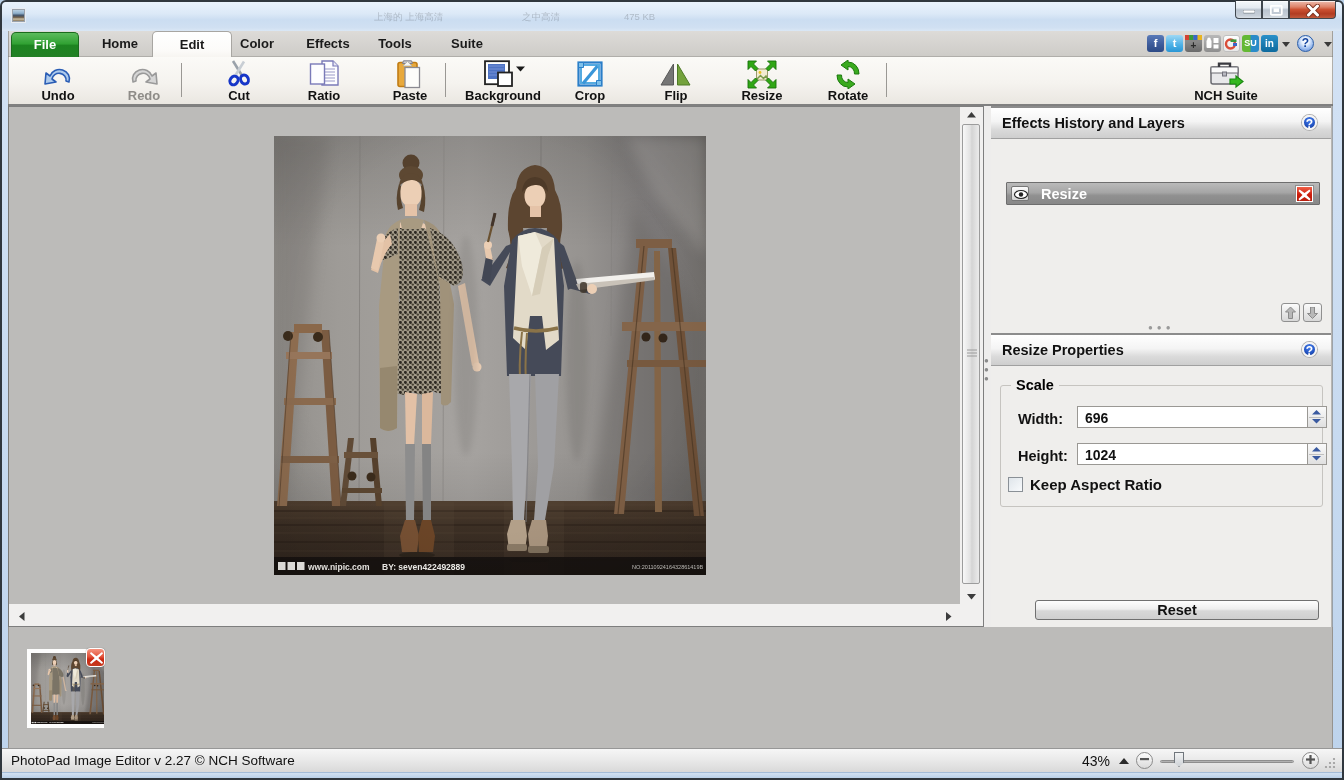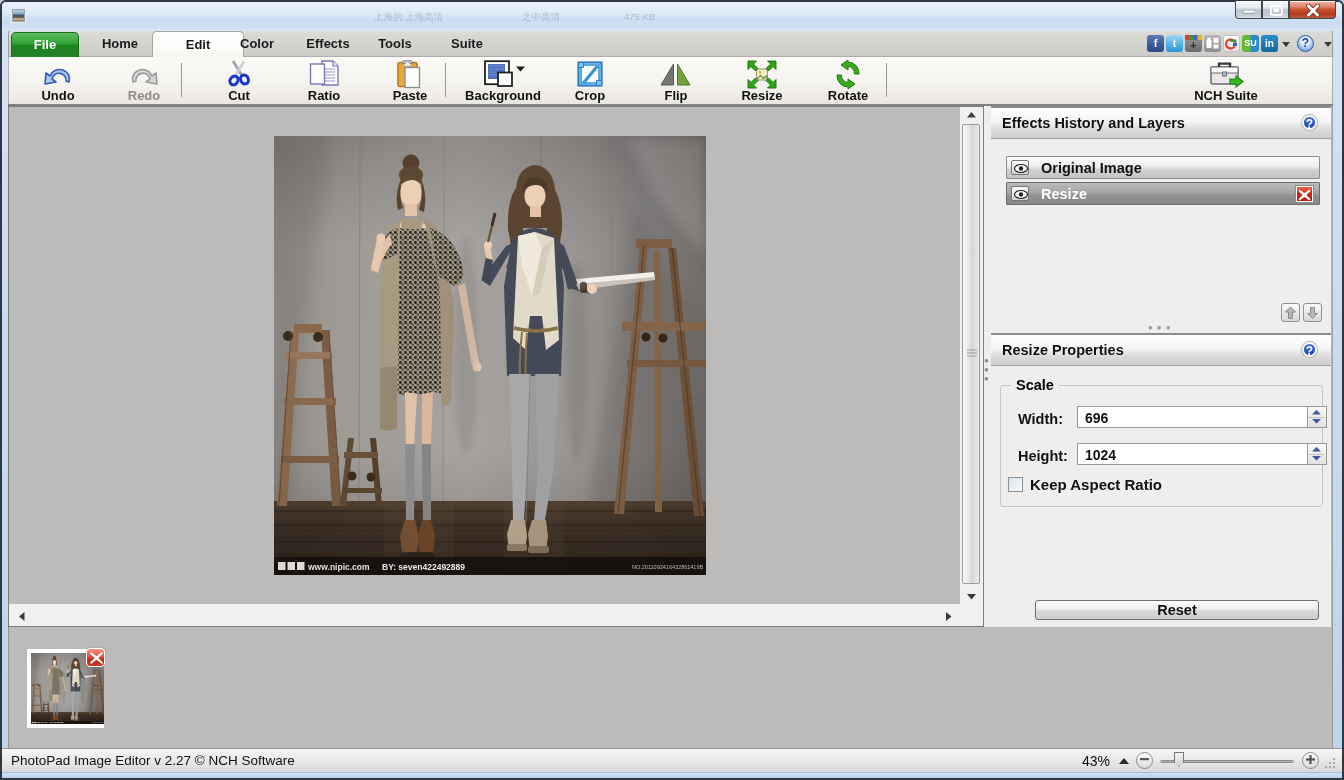--- a/index.html
+++ b/index.html
@@ -17,21 +17,21 @@
     background:linear-gradient(#f4f8fb 0%,#e3eaf1 40%,#bac4cf 52%,#c7cfd8 85%,#d8dfe6 100%); box-shadow:inset 0 1px 0 rgba(255,255,255,.7); }
   .wglyph { position:absolute; }
 
   
   #tabbar { position:absolute; left:8px; top:31px; width:1325px; height:26px;
     background:linear-gradient(#dddbd8, #ceccc8); border-bottom:1px solid #b0aeaa; }
   .tab { position:absolute; top:0; height:26px; font-size:13px; font-weight:bold; color:#1a1a1a;
     text-align:center; line-height:26px; }
   #tabfile { left:3px; top:1px; width:68px; height:25px; border-radius:5px 5px 0 0; color:#fff;
     background:linear-gradient(#5cbb5c 0%,#31a133 45%,#1d8420 52%,#238026 100%); border:1px solid #1b6b1d; border-bottom:none; line-height:24px;}
-  #tabedit { left:144px; top:0px; width:92px; height:27px; border-radius:5px 5px 0 0;
+  #tabedit { left:144px; top:0px; width:80px; height:27px; border-radius:5px 5px 0 0;
     background:linear-gradient(#ffffff 0%,#fcfbf9 70%,#f6f4f0 100%); border:1px solid #a8a6a2; border-bottom:none; line-height:25px;}
   .soc { position:absolute; top:4px; width:17px; height:17px; border-radius:3px; color:#fff;
     font-size:11px; font-weight:bold; text-align:center; line-height:17px; }
 
   
   #toolbar { position:absolute; left:8px; top:57px; width:1325px; height:49px;
     background:linear-gradient(#fbfaf7 0%,#f5f3ef 55%,#eae7e1 100%); border-bottom:2px solid #808080; }
   .titem { position:absolute; top:3px; text-align:center; }
   .ticon { height:28px; position:relative; }
   .ticon svg { position:absolute; left:50%; transform:translateX(-50%); top:0; }
@@ -523,27 +523,20 @@
   </div>
 </div>
 <div id="splitter"></div>
 <div id="griplv">●<br>●<br>●</div>
 
 <div id="panel">
   <div class="phead" style="top:0;">
       <span class="pt">Effects History and Layers</span>
       <span class="helpb" style="right:14px;top:7px;">?</span>
     </div>
-  <div class="lrow" id="row1">
-      <span class="eye"><svg width="16" height="13" style="margin:1px 0 0 1px;">
-          <ellipse cx="8" cy="6.5" rx="6.5" ry="4" fill="#fff" stroke="#222" stroke-width="1.2"></ellipse>
-          <circle cx="8" cy="6.5" r="2.2" fill="#222"></circle>
-        </svg></span>
-      <span class="ltext" style="color:#111;">Original Image</span>
-    </div>
   <div class="lrow" id="row2">
       <span class="eye"><svg width="16" height="13" style="margin:1px 0 0 1px;">
           <ellipse cx="8" cy="6.5" rx="6.5" ry="4" fill="#fff" stroke="#222" stroke-width="1.2"></ellipse>
           <circle cx="8" cy="6.5" r="2.2" fill="#222"></circle>
         </svg></span>
       <span class="ltext" style="color:#fff;">Resize</span>
     <span id="rowx"><svg width="15" height="14" style="margin:1px 0 0 0;" viewBox="0 0 15 14">
           <path d="M2.5,1.5 L7.5,5 L12.5,1.5 L13.5,3 L9.5,7 L13.5,11 L12.5,12.5 L7.5,9 L2.5,12.5 L1.5,11 L5.5,7 L1.5,3 Z" fill="#fff"></path>
         </svg></span>
   </div>

